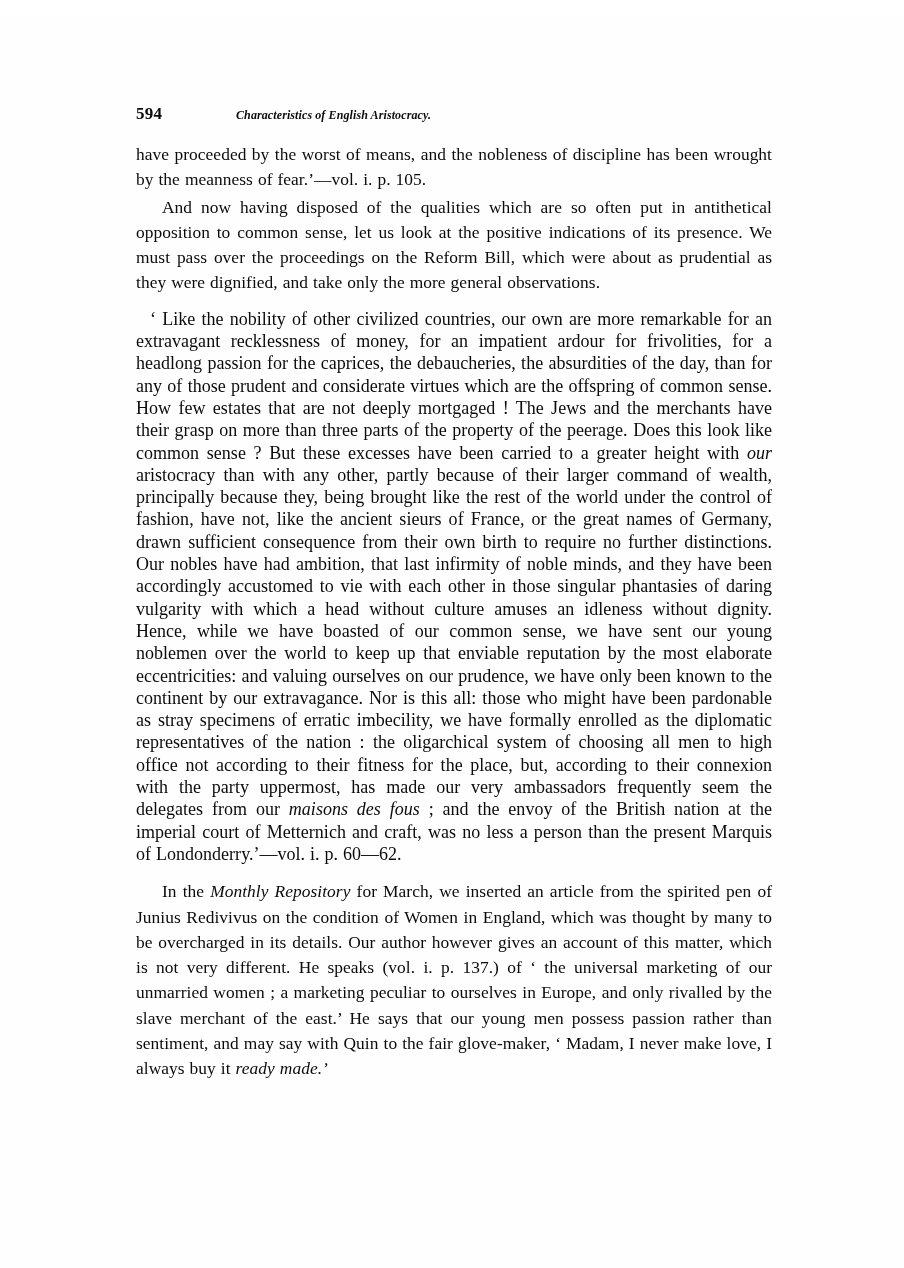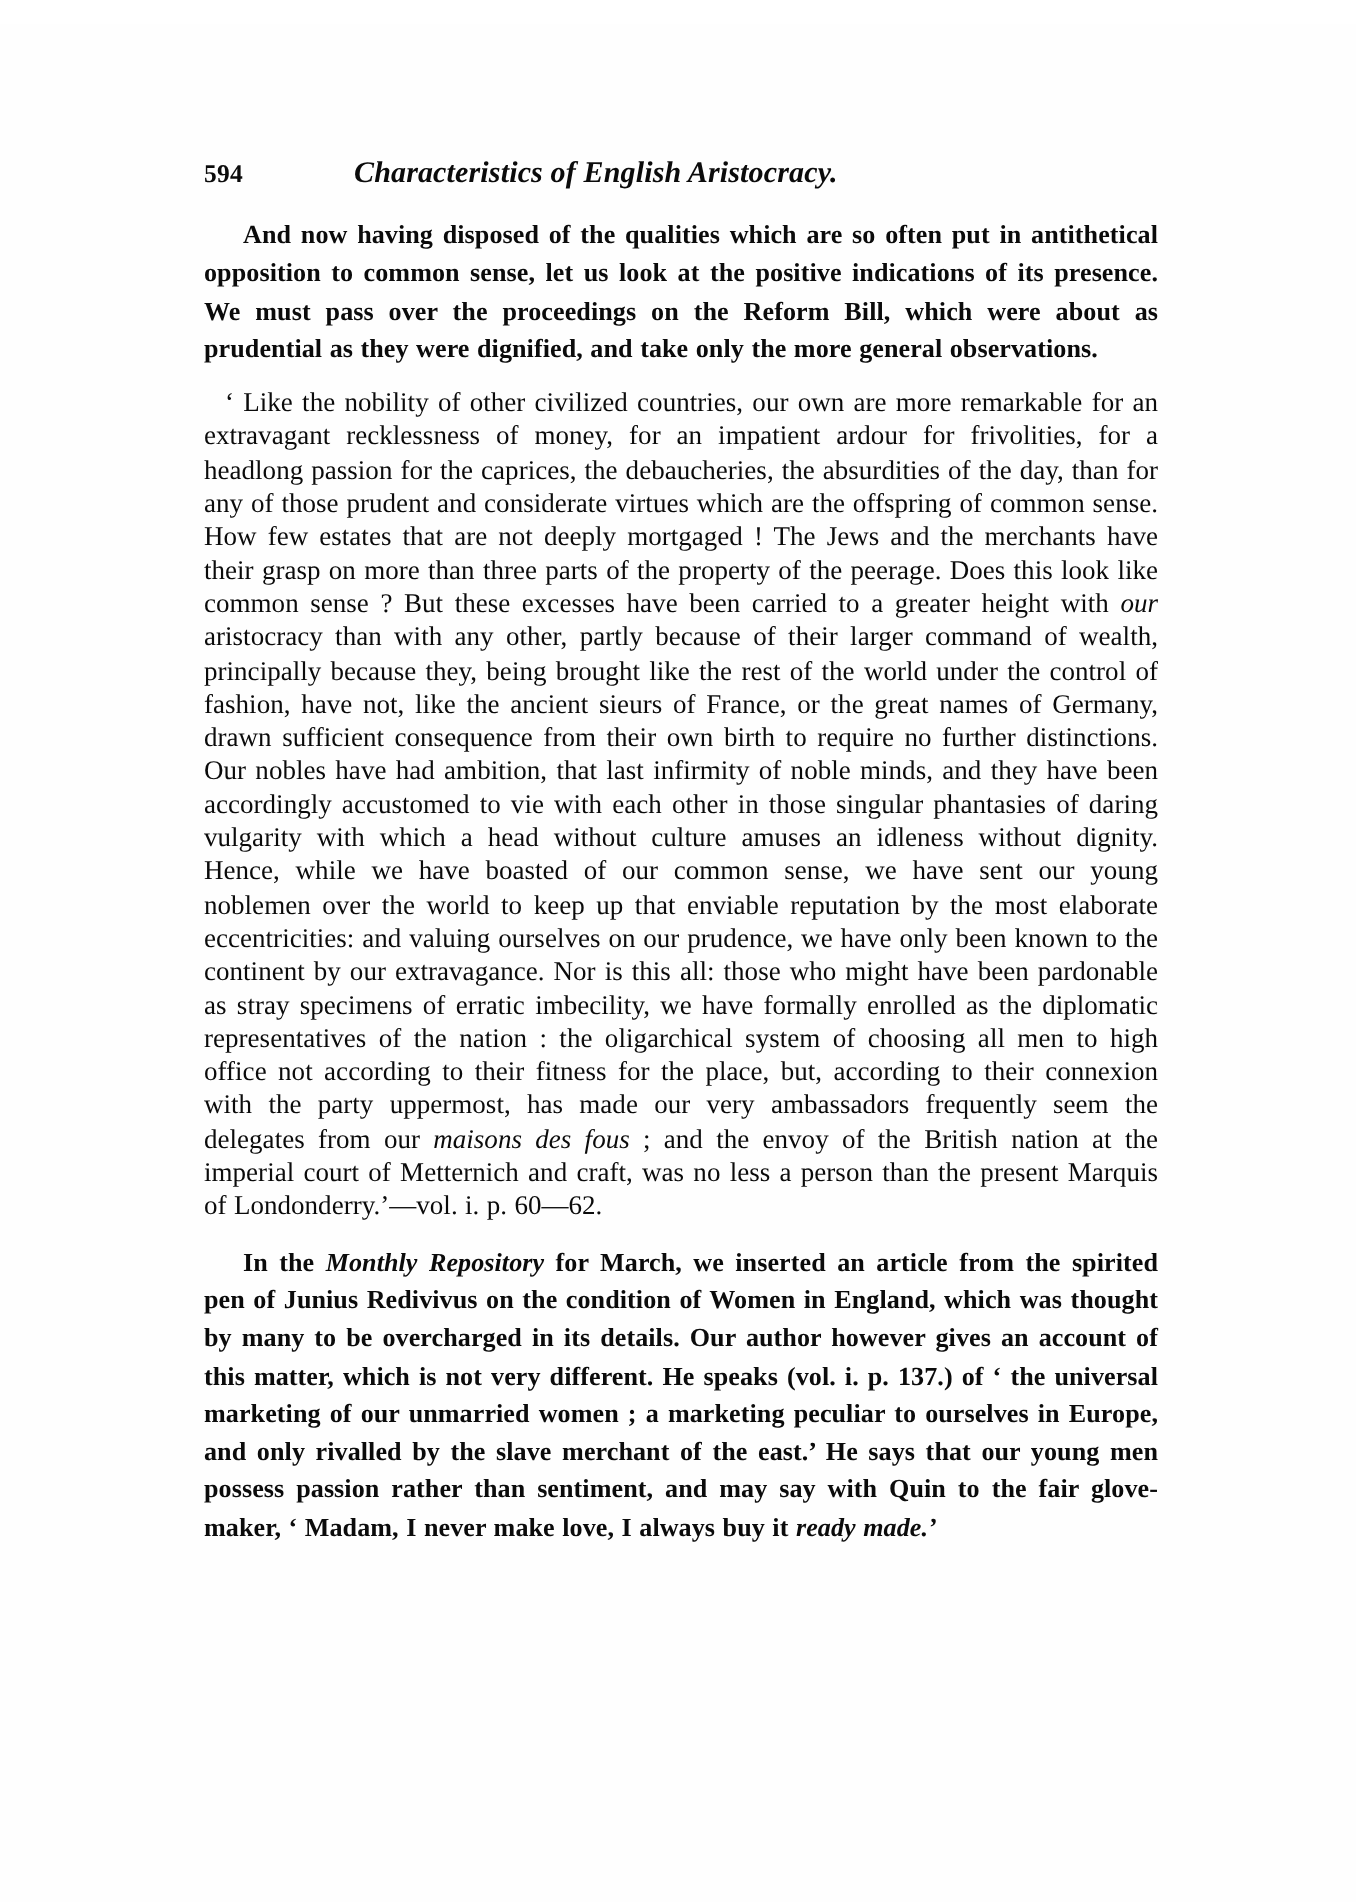--- a/index.html
+++ b/index.html
@@ -40,21 +40,21 @@
     margin-bottom: 12px;
   }
   .folio {
     font-size: 17px;
     font-weight: bold;
     letter-spacing: 0.2px;
     width: 100px;
     flex: none;
   }
   .runtitle {
-    font-size: 20px;
+    font-size: 12px;
     font-weight: bold;
     font-style: italic;
     letter-spacing: 0.1px;
     white-space: nowrap;
   }
 
   
   p {
     margin: 0;
     text-align: justify;
@@ -65,21 +65,20 @@
     font-size: 17.4px;
     line-height: 25.3px;
     letter-spacing: 0.05px;
     word-spacing: 0.6px;
   }
   .para.cont {
     text-indent: 0;
   }
   .para.indent {
     text-indent: 26px;
-    font-weight: bold;
   }
 
   
   .gap-sm { height: 2px; }
   .gap-md { height: 12px; }
   .gap-lg { height: 14px; }
 
   
   .extract {
     font-size: 18px;
@@ -98,20 +97,21 @@
 <body>
 
 <div class="page">
   <div class="content">
 
     <div class="runhead">
       <div class="folio">594</div>
       <div class="runtitle">Characteristics of English Aristocracy.</div>
     </div>
 
+    <p class="para cont">have proceeded by the worst of means, and the nobleness of discipline has been wrought by the meanness of fear.’—vol. i. p. 105.</p>
 
     <div class="gap-sm"></div>
 
     <p class="para indent">And now having disposed of the qualities which are so often put in antithetical opposition to common sense, let us look at the positive indications of its presence. We must pass over the proceedings on the Reform Bill, which were about as prudential as they were dignified, and take only the more general observations.</p>
 
     <div class="gap-md"></div>
 
     <p class="extract"><span>‘ Like the nobility of other civilized countries, our own are more remarkable for an extravagant recklessness of money, for an impatient ardour for frivolities, for a headlong passion for the caprices, the debaucheries, the absurdities of the day, than for any of those prudent and considerate virtues which are the offspring of common sense. How few estates that are not deeply mortgaged ! The Jews and the merchants have their grasp on more than three parts of the property of the peerage. Does this look like common sense ? But these excesses have been carried to a greater height with </span><i>our</i><span> aristocracy than with any other, partly because of their larger command of wealth, principally because they, being brought like the rest of the world under the control of fashion, have not, like the ancient sieurs of France, or the great names of Germany, drawn sufficient consequence from their own birth to require no further distinctions. Our nobles have had ambition, that last infirmity of noble minds, and they have been accordingly accustomed to vie with each other in those singular phantasies of daring vulgarity with which a head without culture amuses an idleness without dignity. Hence, while we have boasted of our common sense, we have sent our young noblemen over the world to keep up that enviable reputation by the most elaborate eccentricities: and valuing ourselves on our prudence, we have only been known to the continent by our extravagance. Nor is this all: those who might have been pardonable as stray specimens of erratic imbecility, we have formally enrolled as the diplomatic representatives of the nation : the oligarchical system of choosing all men to high office not according to their fitness for the place, but, according to their connexion with the party uppermost, has made our very ambassadors frequently seem the delegates from our </span><i>maisons des fous</i><span> ; and the envoy of the British nation at the imperial court of Metternich and craft, was no less a person than the present Marquis of Londonderry.’—vol. i. p. 60—62.</span></p>
 
     <div class="gap-lg"></div>

